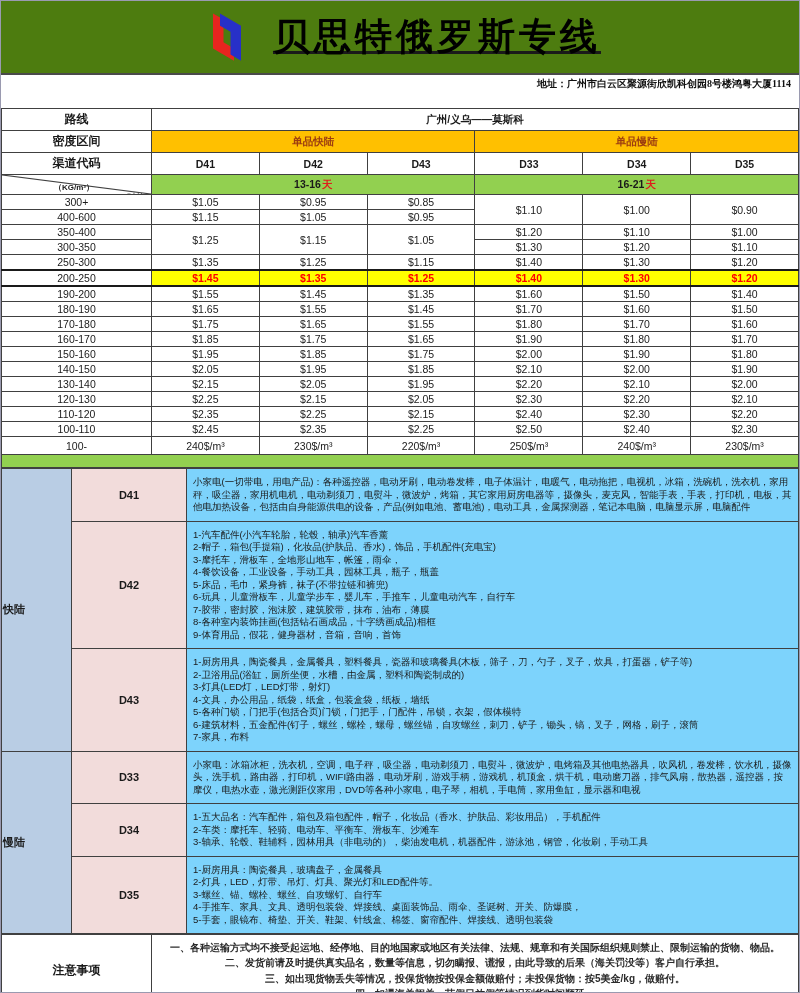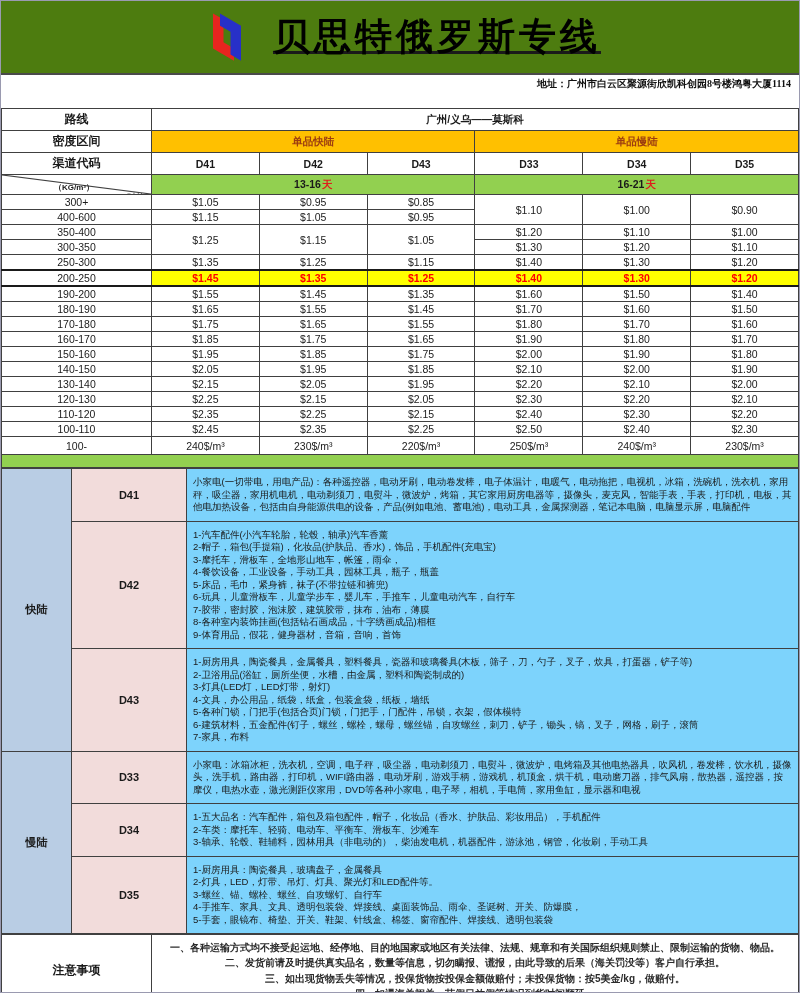--- a/index.html
+++ b/index.html
@@ -33,21 +33,21 @@
   .diag .wu{position:absolute;bottom:1px;left:4px;font-size:8px;font-weight:700;margin-left:48px;}
   .price tbody tr.hl td{background:#FFFF00;color:#FF0000;font-weight:700;border-top:2px solid #1a1a1a;border-bottom:2px solid #1a1a1a;}
   .price tbody tr.hl td.rowlabel{background:#fff;color:#1a1a1a;font-weight:400;}
   .price tbody tr.last td{height:17px;}
 
   
   .greenbar{height:12px;background:#92D050;border-left:1px solid #404040;border-right:1px solid #404040;border-bottom:1px solid #404040;}
 
   
   .cats td{border:1px solid #404040;font-size:9.5px;vertical-align:middle;}
-  .cats .side{background:#B9CDE4;text-align:center;font-weight:700;font-size:11px;}
+  .cats .side{background:#B9CDE4;font-weight:700;font-size:11px;}
   .cats .code{background:#F2DCDB;text-align:center;font-weight:700;font-size:11px;}
   .cats .desc{background:#7dd3fc;padding:7px 6px;line-height:12.5px;text-align:left;}
   .cats .desc div{white-space:normal;}
 
   
   .notes td{border:1px solid #404040;}
   .notes .nlabel{text-align:center;font-weight:700;font-size:12px;height:57px;}
   .notes .nbody{padding:3px 8px;font-size:10px;font-weight:700;color:#2b2b2b;text-align:center;}
   .notes .nbody div{margin:3.5px 0;line-height:12px;white-space:nowrap;overflow:hidden;}
 

